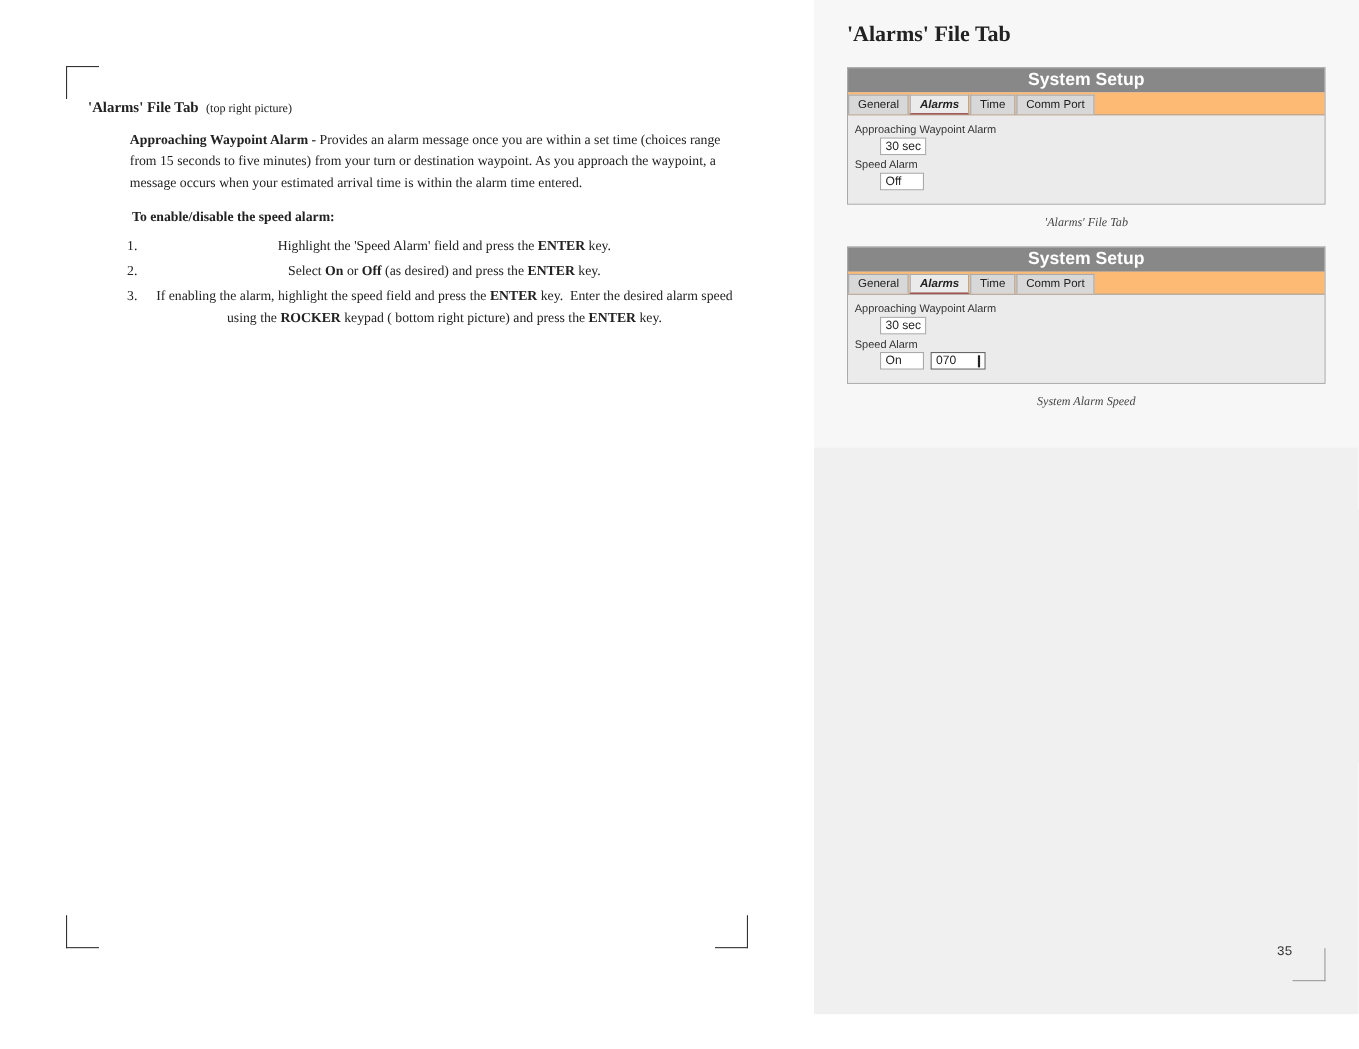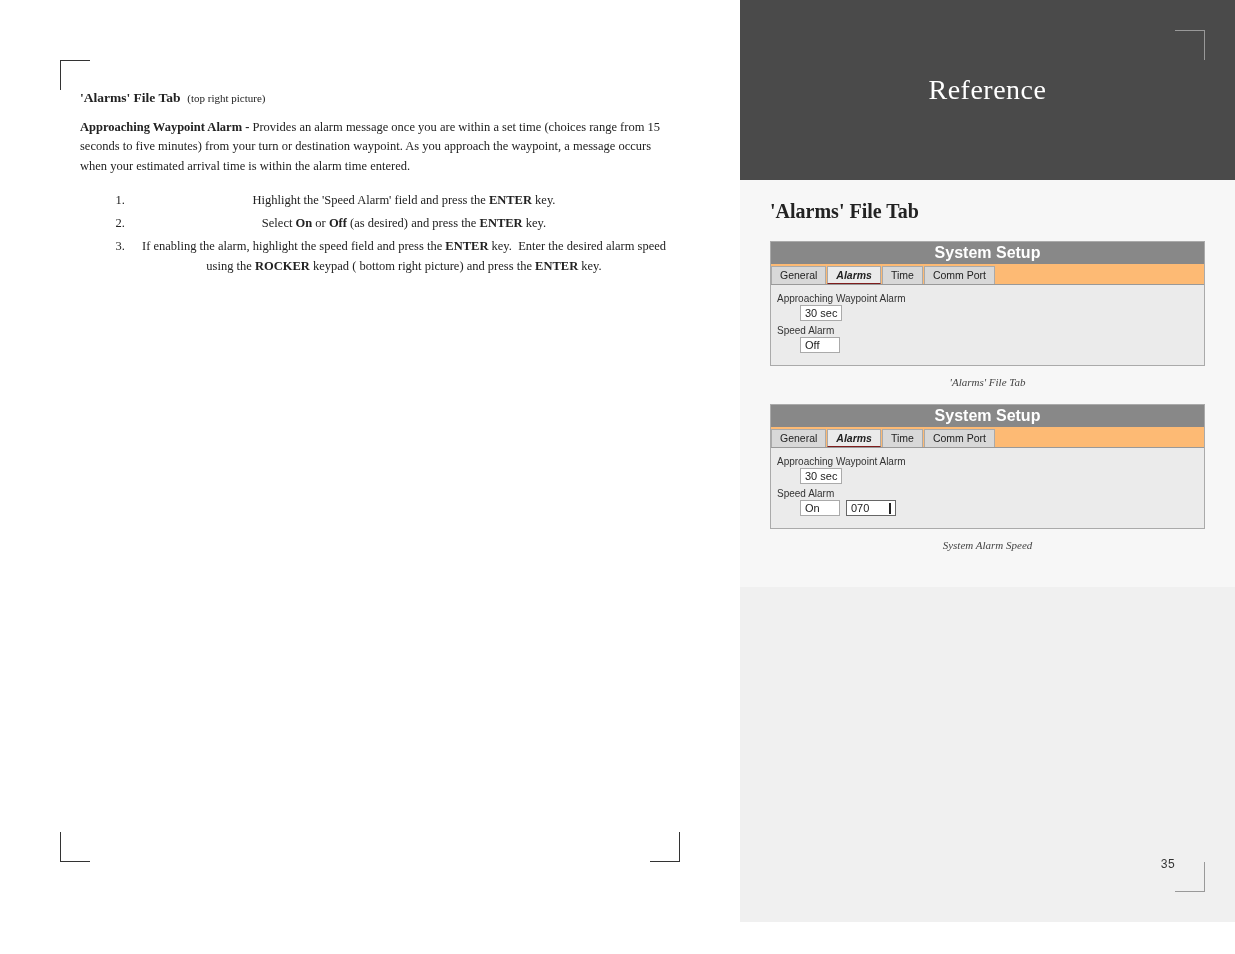--- a/index.html
+++ b/index.html
@@ -53,20 +53,21 @@
     }
     .section-title span.small {
       font-size: 11px;
       font-weight: normal;
     }
 
     .body-text {
       font-size: 12.5px;
       line-height: 1.55;
       margin-bottom: 14px;
+      margin-left: 38px;
     }
     .body-text b {
       font-weight: bold;
     }
 
     .sub-section-title {
       font-size: 12.5px;
       font-weight: bold;
       margin-bottom: 8px;
       margin-left: 40px;
@@ -260,40 +261,37 @@
     <p class="section-title">
       <span>'Alarms' File Tab</span>&nbsp;
       <span class="small">(top right picture)</span>
     </p>
 
     <p class="body-text">
       <b><span>Approaching Waypoint Alarm</span><span> -</span></b><span> Provides an alarm message once you are within a set time (choices range from 15 seconds to five minutes) from your turn or destination waypoint.  As you approach the waypoint, a message occurs when your estimated arrival time is within the alarm time entered.</span>
     </p>
 
 
+    <p class="sub-section-title">To enable/disable the speed alarm:</p>
 
     <ol class="ordered-list">
       <li>
         Highlight the 'Speed Alarm' field and press the <b>ENTER</b> key.
       </li>
       <li>
         Select <b>On</b> or <b>Off</b> (as desired) and press the <b>ENTER</b> key.
       </li>
       <li>
         If enabling the alarm, highlight the speed field and press the <b>ENTER</b> key.&nbsp; Enter the desired alarm speed using the <b>ROCKER</b> keypad ( bottom right picture) and press the <b>ENTER</b> key.
       </li>
     </ol>
   </div>
 
   <div class="right-col">
 
-    <div class="reference-band">
-      <div class="ref-corner-tr"></div>
-      <h1 class="reference-title">Reference</h1>
-    </div>
 
     <div class="right-content">
 
       <h2 class="alarms-title">'Alarms' File Tab</h2>
 
       <div class="system-setup-widget">
         <div class="ss-title-bar">System Setup</div>
         <div class="ss-tabs">
           <div class="ss-tab">General</div>
           <div class="ss-tab active">Alarms</div>

